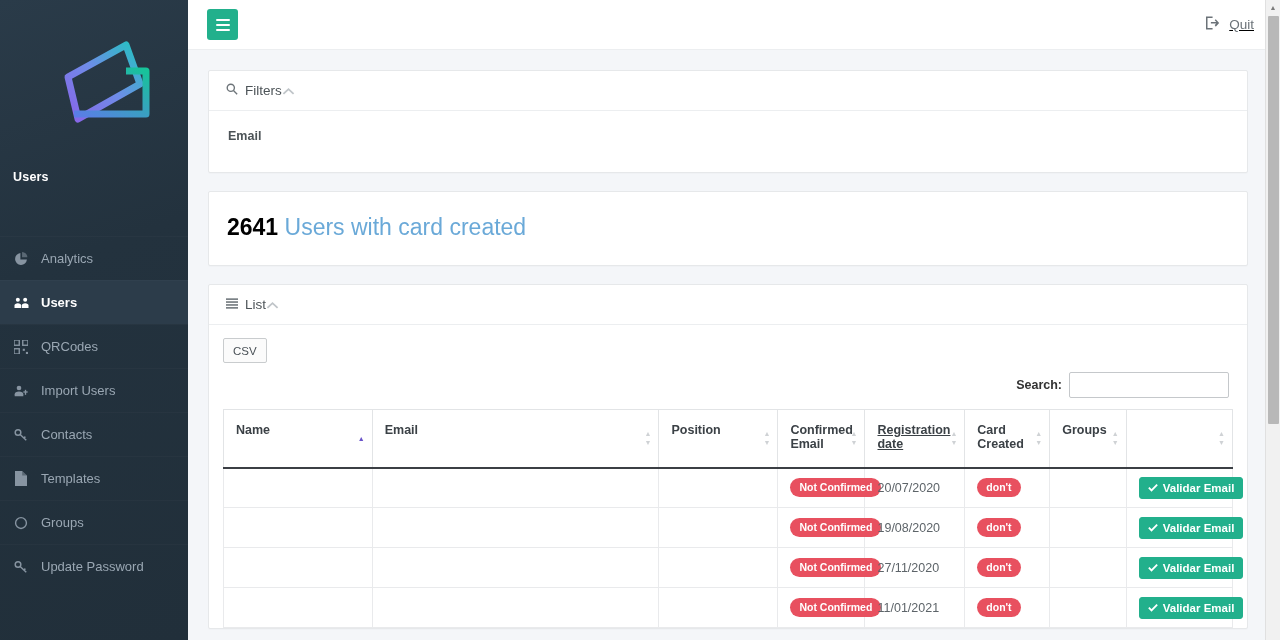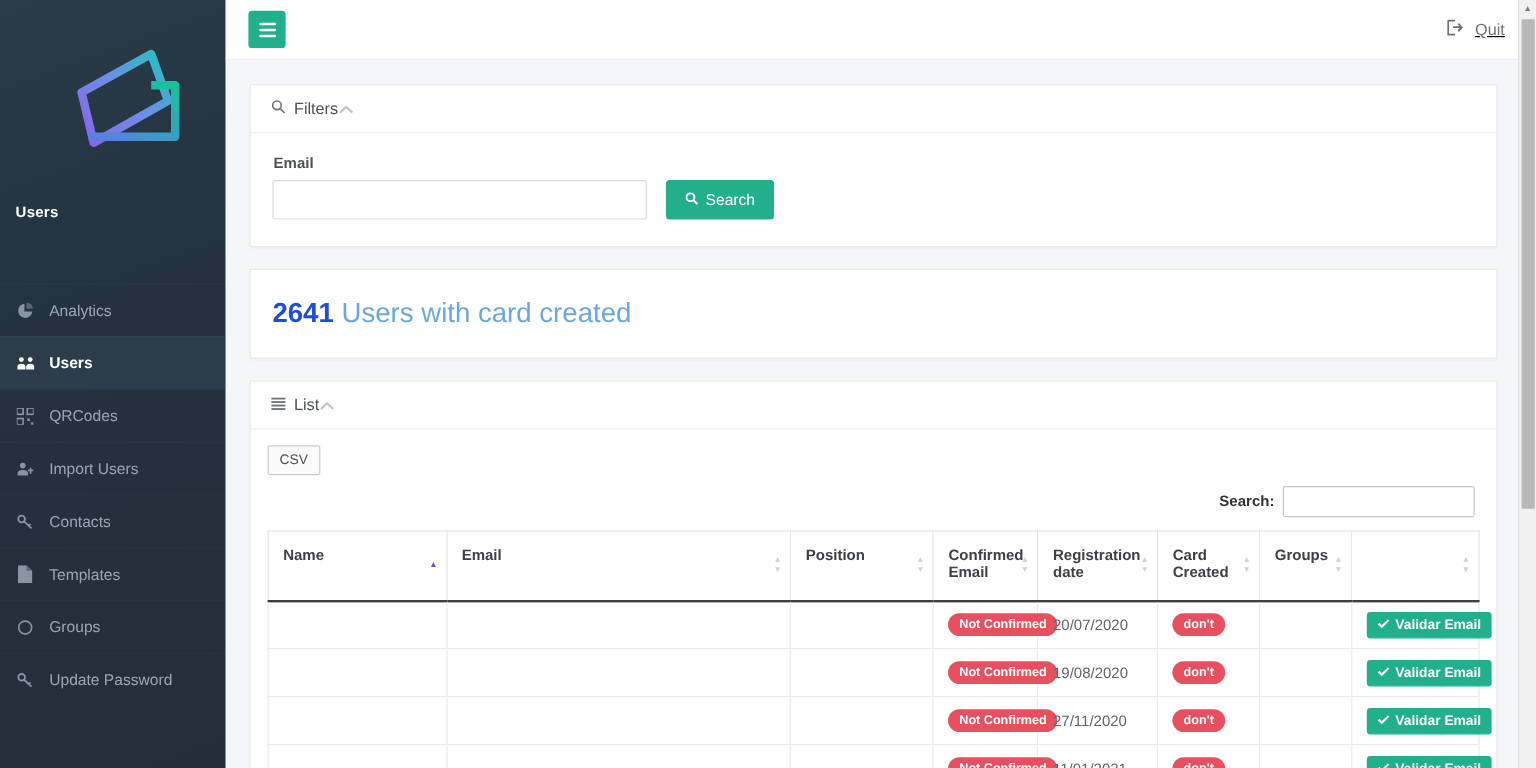--- a/index.html
+++ b/index.html
@@ -113,21 +113,21 @@
   }
   .btn-search {
     height: 33px; padding: 0 15px;
     background: #22b08c; border: 1px solid #22b08c; border-radius: 3px;
     color: #fff; font-size: 13px; font-family: "Liberation Sans", sans-serif;
     display: inline-flex; align-items: center; gap: 6px; cursor: pointer;
   }
 
   .count-panel-body { padding: 22px 18px 24px 18px; }
   .count-title { font-size: 23px; color: #6aa9d8; font-weight: normal; }
-  .count-title b { color: #1d4ed8; font-weight: bold; }
+  .count-title b { color: #000000; font-weight: bold; }
 
   
   .list-body { padding: 13px 14px 0 14px; }
   .btn-csv {
     height: 25px; padding: 0 9px;
     background: #fbfbfb;
     border: 1px solid #c9ccce; border-radius: 2px;
     font-size: 11.5px; color: #4a5157;
     font-family: "Liberation Sans", sans-serif;
     cursor: pointer;
@@ -175,21 +175,21 @@
   .btn-validate {
     display: inline-flex; align-items: center; gap: 5px;
     background: #22b08c; border: 1px solid #22b08c; border-radius: 3px;
     color: #fff; font-size: 11.5px; font-weight: bold;
     padding: 4px 8px; cursor: pointer; white-space: nowrap;
     font-family: "Liberation Sans", sans-serif;
   }
 
   
   .c-name { width: 140px; } .c-email { width: 270px; } .c-pos { width: 112px; margin-top: 29px; }
-  .c-conf { width: 82px; } .c-reg { width: 94px; } .c-card { width: 80px; }
+  .c-conf { width: 82px; } .c-reg { width: 94px; text-decoration: underline; } .c-card { width: 80px; }
   .c-grp { width: 72px; } .c-act { width: 100px; }
 
   
   .scrollbar {
     position: absolute; top: 0; right: 0; width: 15px; height: 640px;
     background: #f1f1f1; border-left: 1px solid #e0e0e0;
   }
   .sb-arrow {
     height: 15px; display: flex; align-items: center; justify-content: center;
     font-size: 7px; color: #7a7a7a; cursor: pointer;
@@ -350,32 +350,20 @@
             <span>Filters</span>
           </div>
           <span class="chev">
             <svg width="13" height="9" viewBox="0 0 14 9" fill="none" stroke="#c0c5c9" stroke-width="2">
                 <path d="M1.5 7 7 2l5.5 5"></path>
               </svg>
           </span>
         </div>
         <div class="panel-body">
           <label class="field-label">Email</label>
-          <div class="filters-row">
-            <input class="text-input" type="text" placeholder="" value="" style="">
-            <button class="btn-search">
-              <span>
-                <svg width="11" height="11" viewBox="0 0 14 14" fill="none" stroke="#fff" stroke-width="2">
-                    <circle cx="5.6" cy="5.6" r="4.2"></circle>
-                    <path d="M8.7 8.7 13 13"></path>
-                  </svg>
-              </span>
-              <span>Search</span>
-            </button>
-          </div>
         </div>
       </section>
 
       <section class="panel">
         <div class="count-panel-body">
           <div class="count-title">
             <b>2641</b>
             <span>Users with card created</span>
           </div>
         </div>

